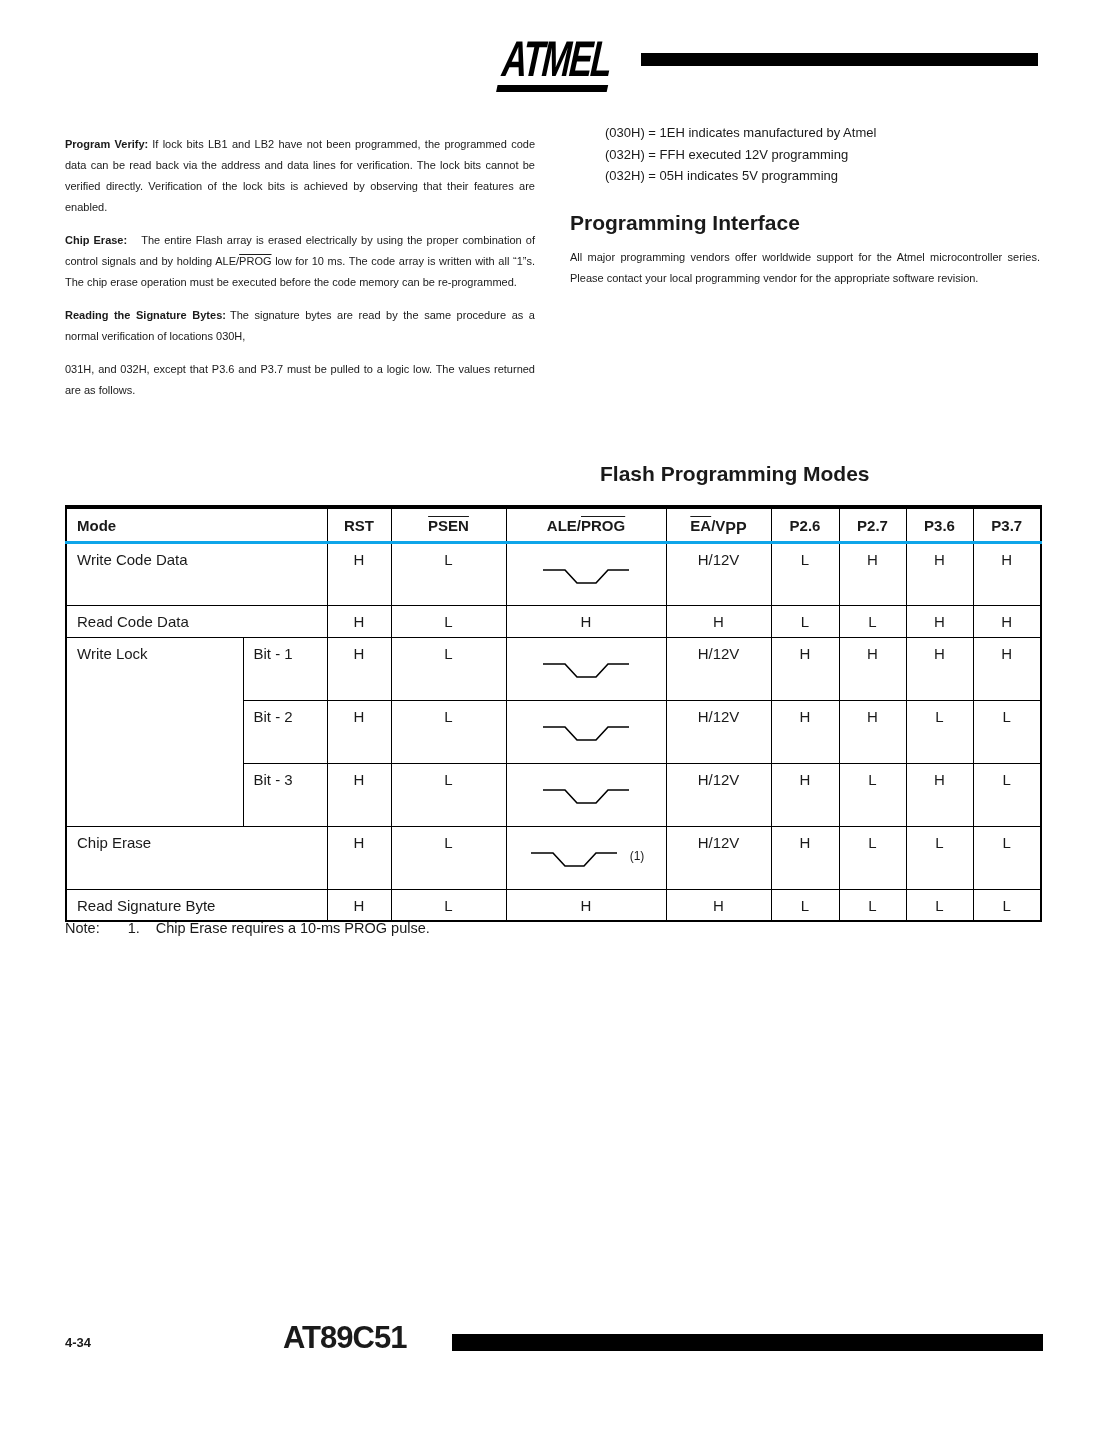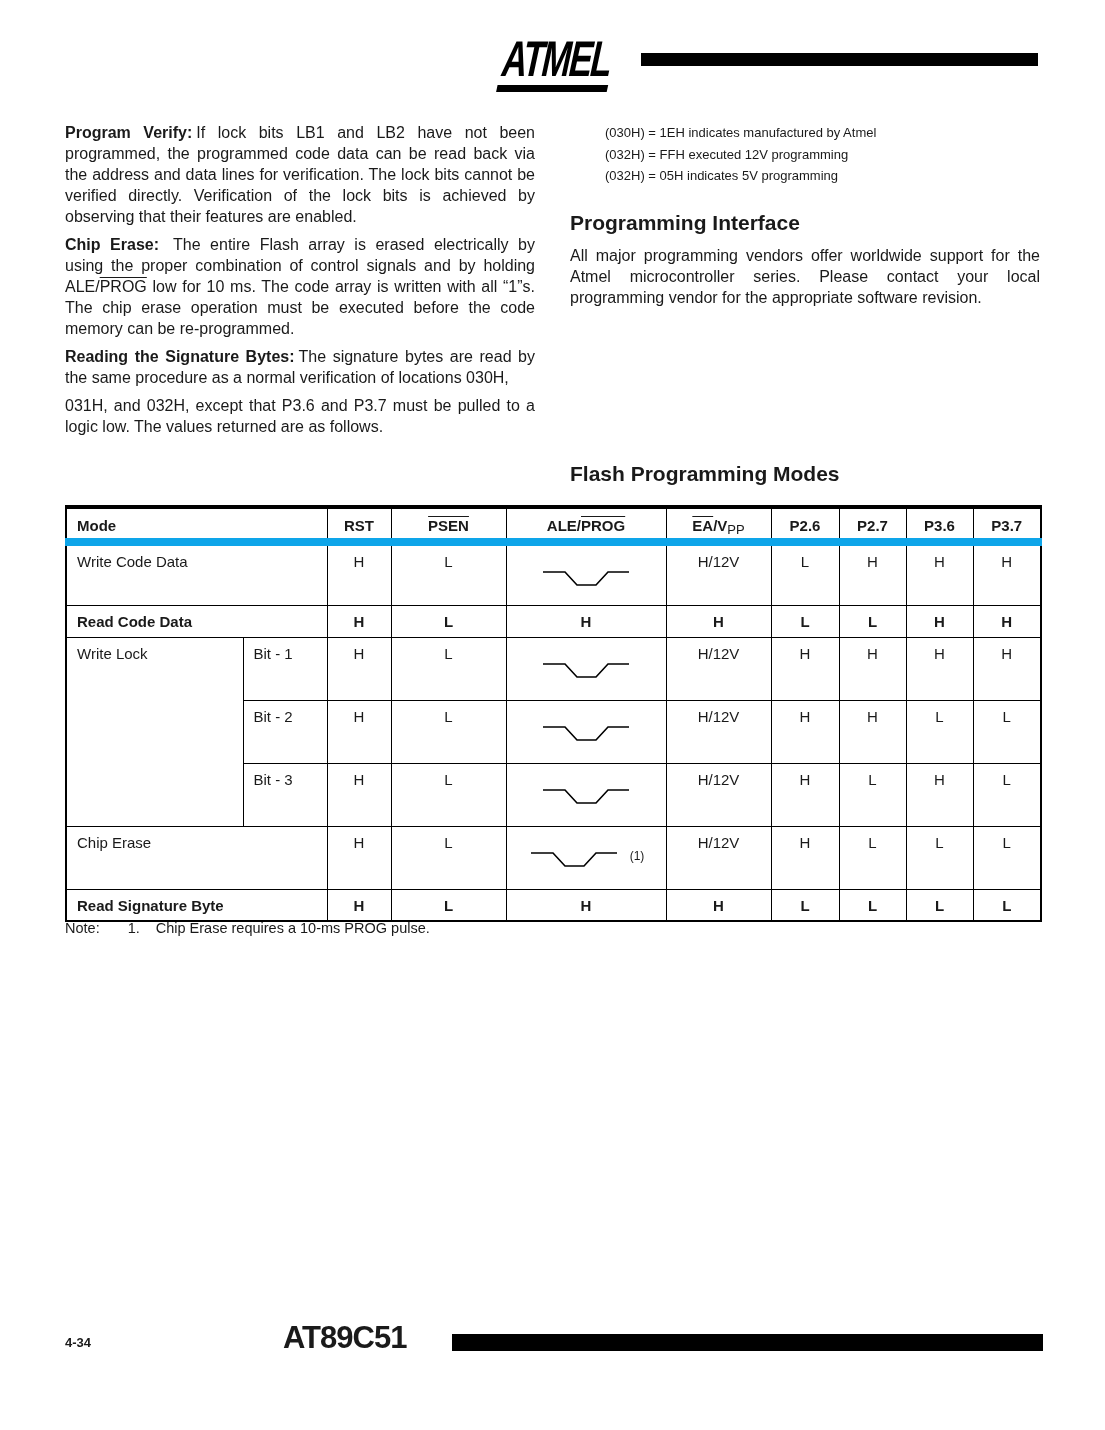--- a/index.html
+++ b/index.html
@@ -9,42 +9,42 @@
 
   
   .logo { position:absolute; left:508px; top:36px; transform:skewX(-12deg) scaleX(0.70); transform-origin:left top; }
   .logo-word { font-size:50px; font-weight:bold; letter-spacing:-3px; line-height:46px; color:#000; }
   .logo-bar { height:7px; background:#000; width:158px; margin-top:3px; }
   .header-rule { position:absolute; left:641px; top:53px; width:397px; height:13px; background:#000; }
 
   
   .columns { position:absolute; left:65px; top:122px; width:975px; display:flex; gap:35px; }
   .col { width:470px; }
-  .col p { font-size:16px; line-height:21px; text-align:justify; margin-bottom:7px; }
+  .col p { font-size:11px; line-height:21px; text-align:justify; margin-bottom:7px;margin-top:12px; }
   .para-label { font-weight:bold; margin-right:4px; }
   .para-label.wide-gap { margin-right:14px; }
   .ov { text-decoration:overline; }
 
   .sig-list { padding-left:35px; margin-bottom:4px; }
   .sig-list div { font-size:13px; line-height:21.5px; }
 
   .section-heading { font-size:21px; font-weight:bold; margin:24px 0 10px 0; letter-spacing:0; }
 
   
-  .modes-heading { position:absolute; left:570px; top:462px; font-size:21px; font-weight:bold; }
+  .modes-heading { position:absolute; left:600px; top:462px; font-size:21px; font-weight:bold; }
 
   table.modes { position:absolute; left:65px; top:505px; width:975px; border-collapse:collapse; table-layout:fixed; }
   table.modes { border:2px solid #000; border-top-width:4px; }
   table.modes th, table.modes td { border:1px solid #000; font-size:15px; vertical-align:top; padding-top:7px; text-align:center; overflow:hidden; }
-  table.modes thead th { font-weight:bold; border-bottom:8px solid #0ea5e9; padding-top:8px; }
+  table.modes thead th { font-weight:bold; border-bottom:3px solid #0ea5e9; padding-top:8px; }
   table.modes th.left, table.modes td.left { text-align:left; padding-left:10px; }
   tr.hdr { height:35px; }
   tr.tall { height:63px; }
-  tr.short { height:32px;font-weight:bold; }
-  sub.vpp { font-size:13px; font-weight:normal; vertical-align:-3px; }
+  tr.short { height:32px; }
+  sub.vpp { font-size:16px; font-weight:bold; vertical-align:-3px; }
 
   .pulse-wrap { display:flex; justify-content:center; align-items:flex-start; padding-top:13px; }
   .pulse-wrap svg { display:block; }
   .pulse-note { font-size:12px; margin-left:10px; margin-top:2px; }
 
   .table-note { position:absolute; left:65px; top:920px; font-size:14.5px; display:flex; }
   .table-note .n-label { margin-right:28px; }
   .table-note .n-num { margin-right:16px; }
 
   

